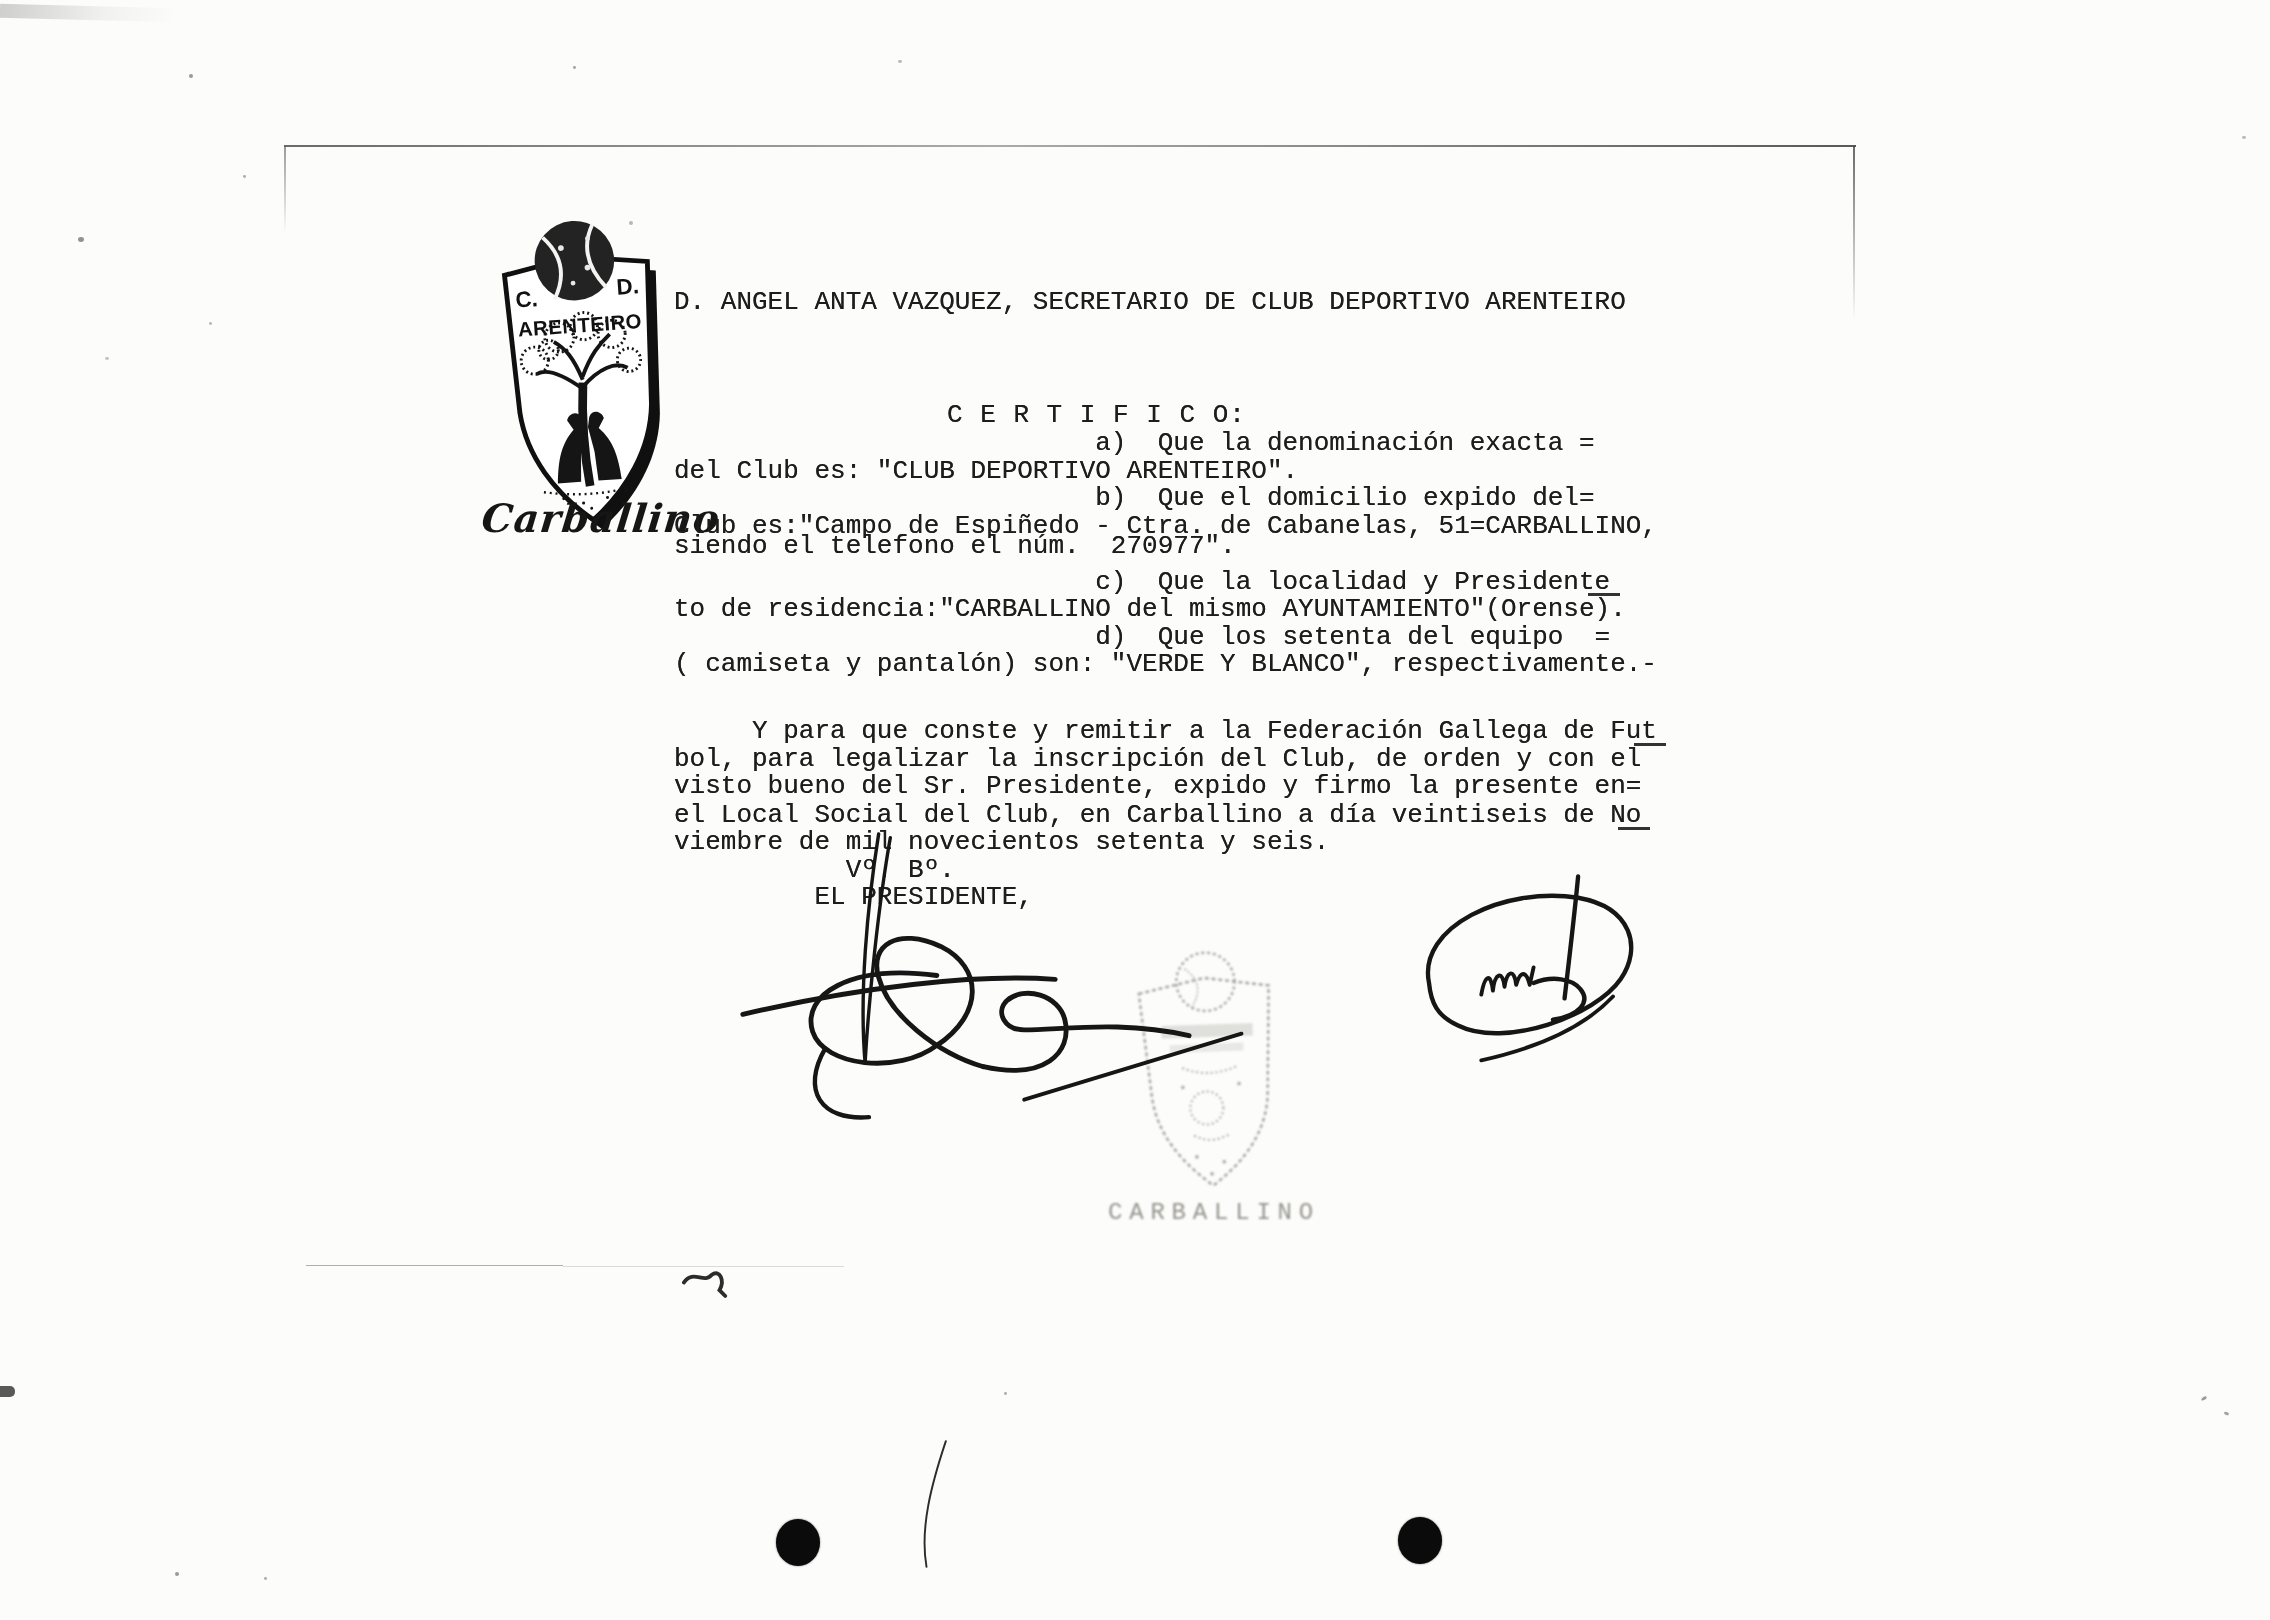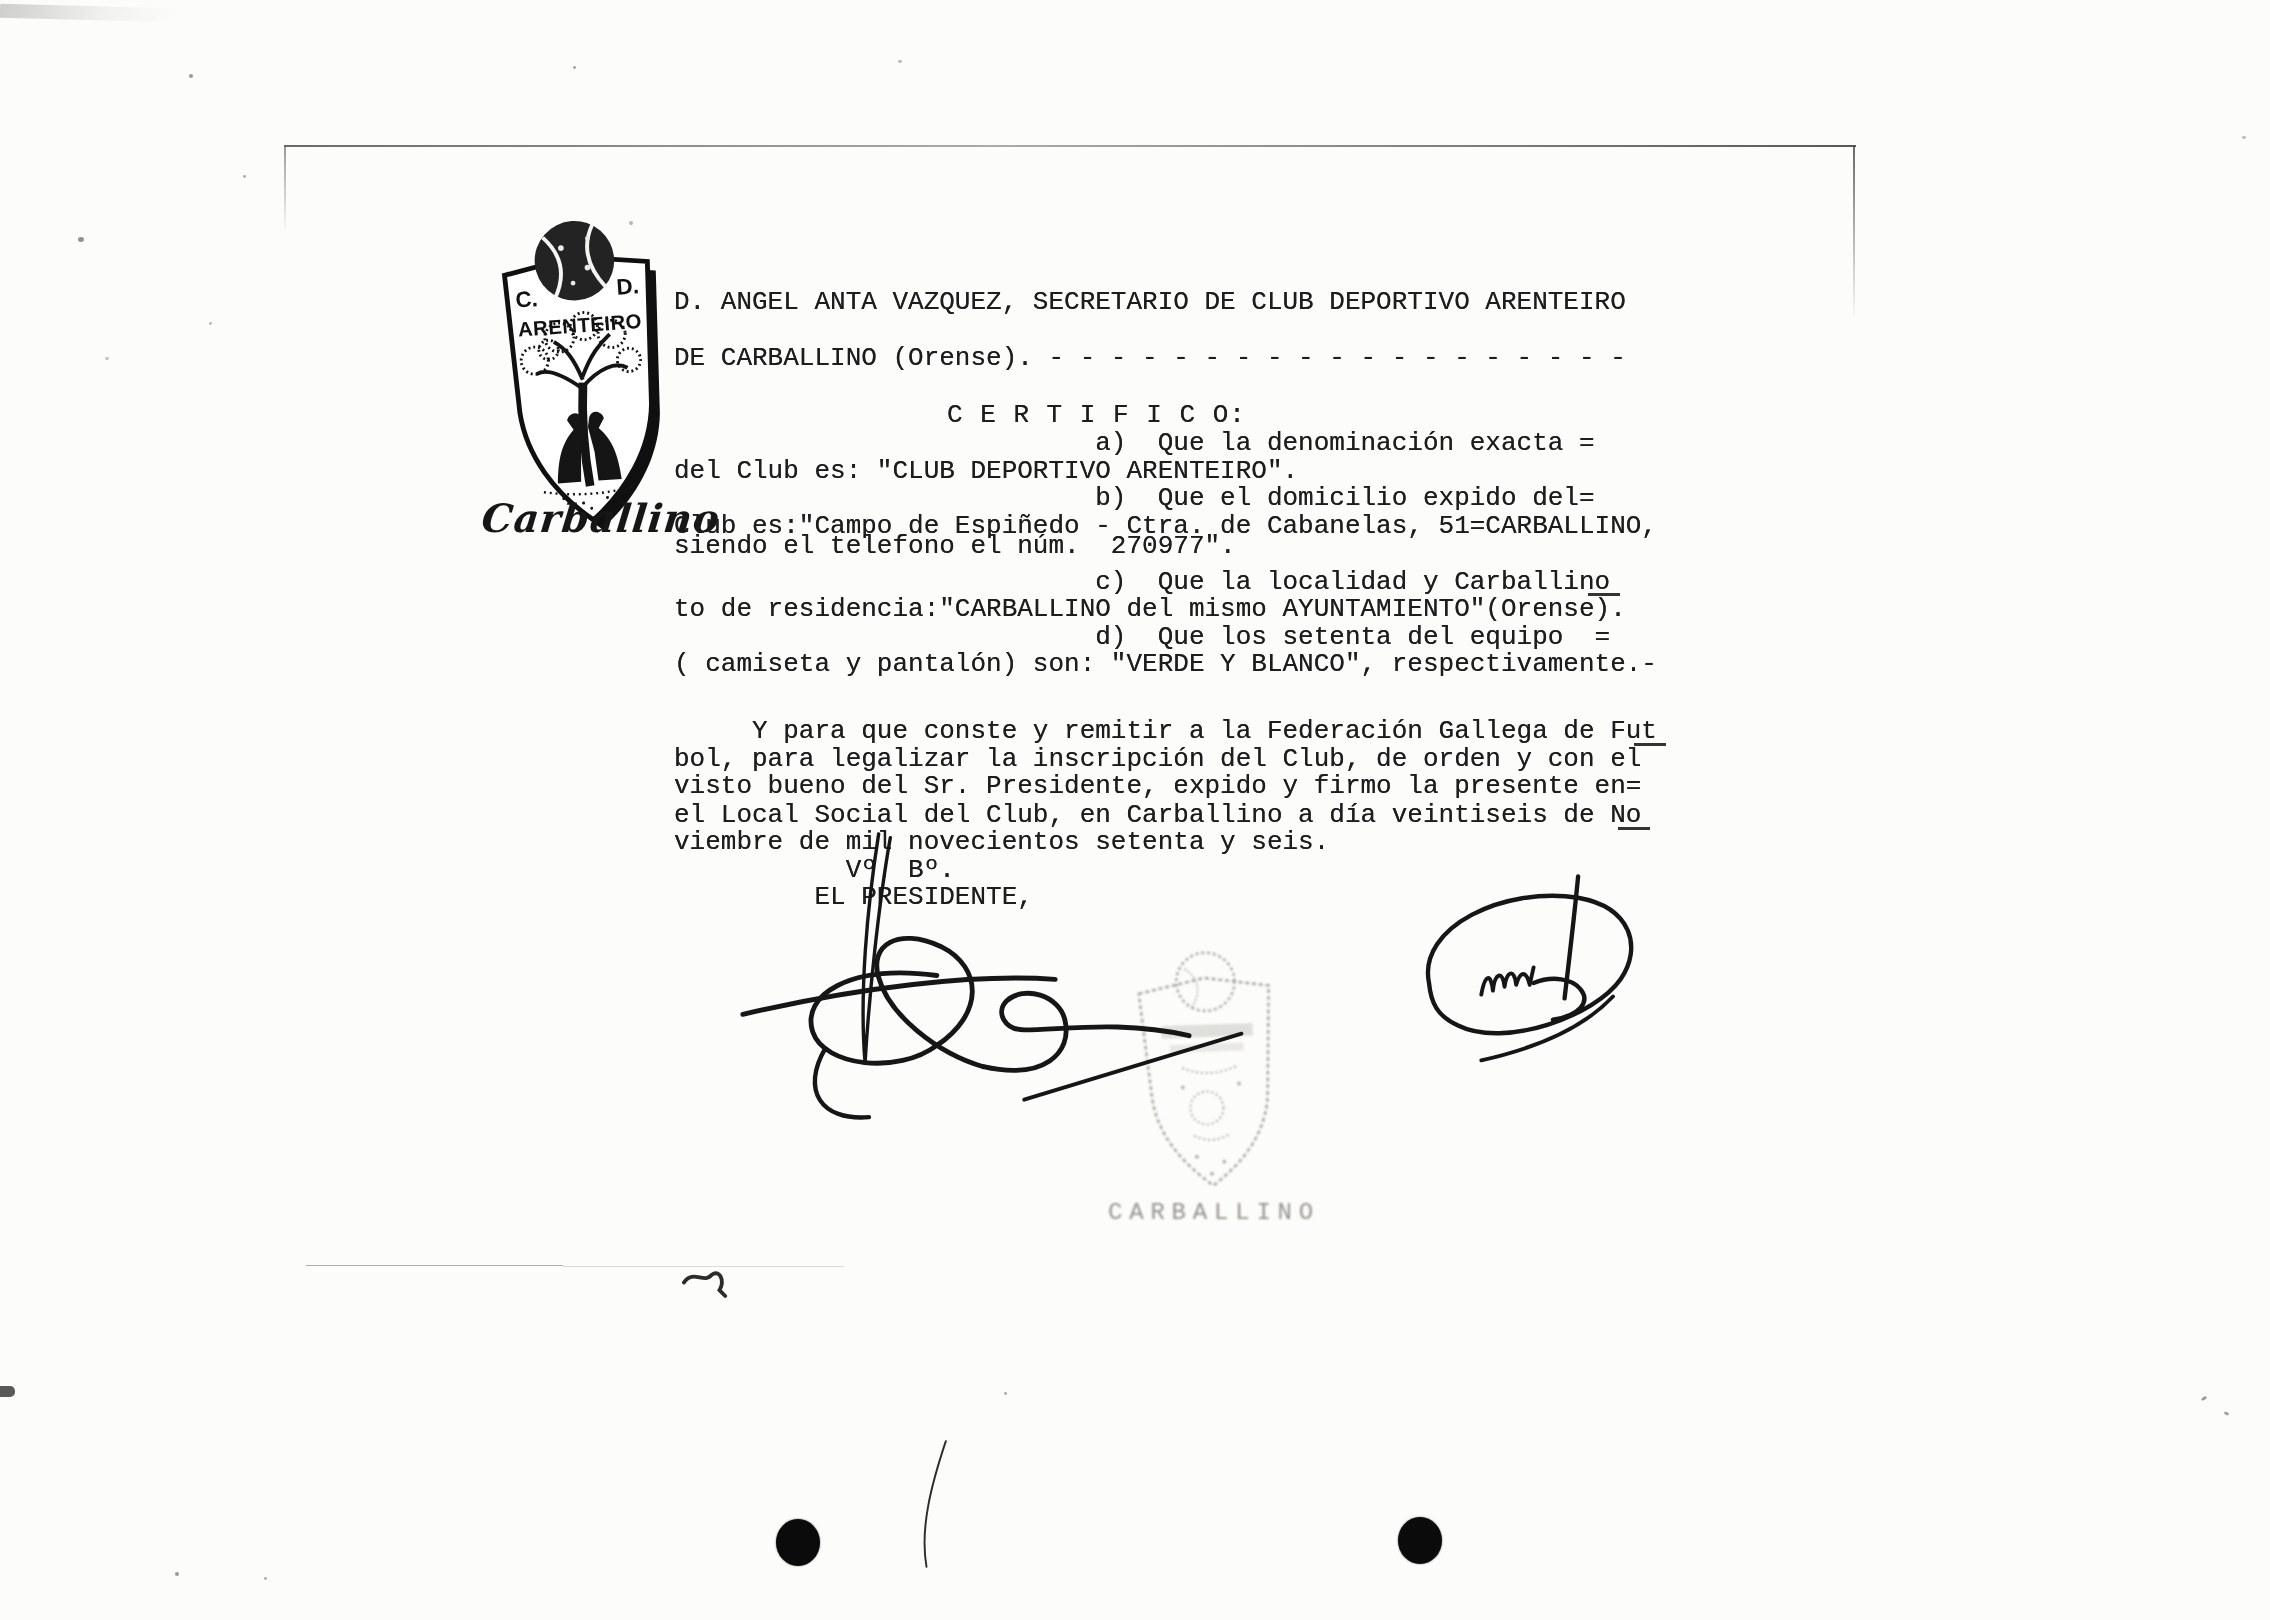--- a/index.html
+++ b/index.html
@@ -138,29 +138,28 @@
           <circle cx="112" cy="316" r="1.3"></circle>
         <circle cx="92" cy="314" r="1.3"></circle>
           <circle cx="104" cy="326" r="1.2"></circle>
       </g>
     </g>
   </svg>
 
   <div class="script-loc">Carballino</div>
 
   <div class="tline" style="top:288px">D. ANGEL ANTA VAZQUEZ, SECRETARIO DE CLUB DEPORTIVO ARENTEIRO</div>
-  <div class="tline" style="top:344px">DE CARBALLINO (Orense). - - - - - - - - - - - - - - - - - - -</div>
   <div class="tline" style="left:947px;top:401px;letter-spacing:1px">C E R T I F I C O:</div>
 
   <div class="tline" style="top:429px">                           a)  Que la denominación exacta =</div>
   <div class="tline" style="top:457px">del Club es: "CLUB DEPORTIVO ARENTEIRO".</div>
   <div class="tline" style="top:484px">                           b)  Que el domicilio expido del=</div>
   <div class="tline" style="top:512px">Club es:"Campo de Espiñedo - Ctra. de Cabanelas, 51=CARBALLINO,</div>
   <div class="tline" style="top:532px">siendo el telefono el núm.  270977".</div>
-  <div class="tline" style="top:568px">                           c)  Que la localidad y Carballino</div>
+  <div class="tline" style="top:568px">                           c)  Que la localidad y Presidente</div>
   <div class="tline" style="top:595px">to de residencia:"CARBALLINO del mismo AYUNTAMIENTO"(Orense).</div>
   <div class="tline" style="top:623px">                           d)  Que los setenta del equipo  =</div>
   <div class="tline" style="top:650px">( camiseta y pantalón) son: "VERDE Y BLANCO", respectivamente.-</div>
 
   <div class="tline" style="top:717px">     Y para que conste y remitir a la Federación Gallega de Fut</div>
   <div class="tline" style="top:745px">bol, para legalizar la inscripción del Club, de orden y con el</div>
   <div class="tline" style="top:772px">visto bueno del Sr. Presidente, expido y firmo la presente en=</div>
   <div class="tline" style="top:801px">el Local Social del Club, en Carballino a día veintiseis de No</div>
   <div class="tline" style="top:828px">viembre de mil novecientos setenta y seis.</div>
   <div class="tline" style="top:856px">           Vº. Bº.</div>

